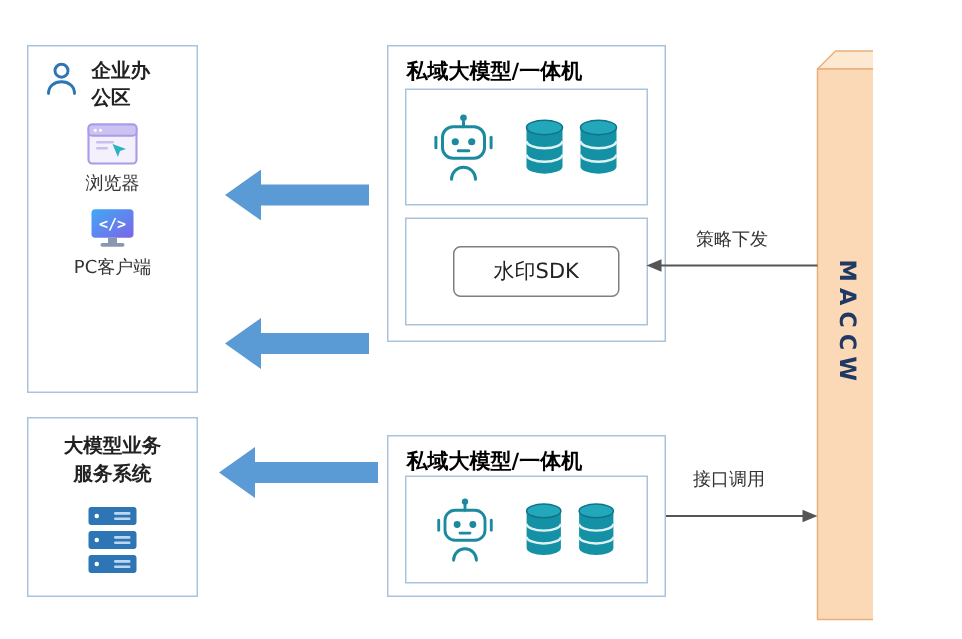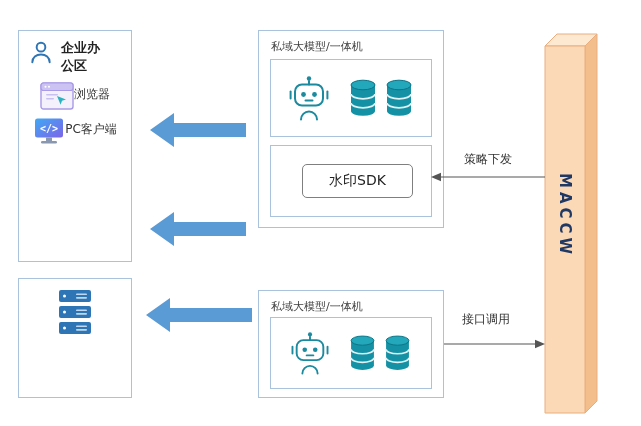--- a/index.html
+++ b/index.html
@@ -1,37 +1,37 @@
 <!DOCTYPE html>
 <html><head>
 <meta charset="utf-8">
 <style>
   * { margin:0; padding:0; box-sizing:border-box; }
   body { background:#fff; font-family:"DejaVu Sans","Liberation Sans",sans-serif; }
-  .canvas { position:relative; width:641px; height:426px; background:#fff; overflow:hidden; color:#333; }
+  .canvas { position:relative; width:582px; height:426px; background:#fff; overflow:hidden; color:#333; }
 
   .box { position:absolute; background:#fff; border:1px solid #A9C3DD; }
 
   
   .office { left:18px; top:30px; width:114px; height:232px; display:flex; flex-direction:column; align-items:center; }
   .office-header { display:flex; align-items:flex-start; gap:7px; align-self:flex-start; padding:8px 0 0 9px; }
   .office-title { width:48px; font-size:13px; font-weight:bold; line-height:1.4; color:#222; }
-  .office-item { display:flex; flex-direction:row; margin-top:7px; }
+  .office-item { display:flex; flex-direction:column; align-items:center; margin-top:7px; }
   .item-label { font-size:12px; margin-top:4px; color:#333; }
 
   
   .service { left:18px; top:278px; width:114px; height:120px; display:flex; flex-direction:column; align-items:center; }
   .service-title { width:76px; text-align:center; font-size:13px; font-weight:bold; line-height:1.45; margin-top:10px; color:#222; }
   .service-icon { margin-top:8px; }
 
   
   .model { position:absolute; left:258px; width:186px; background:#fff; border:1px solid #A9C3DD; }
   .model-top { top:30px; height:198px; }
   .model-bottom { top:290px; height:108px; }
-  .model-title { font-size:11px; font-weight:normal; color:#404040; padding:8px 0 0 12px; }
+  .model-title { font-size:14px; font-weight:bold; color:#000000; padding:8px 0 0 12px; }
   .inner { position:absolute; left:11px; width:162px; border:1px solid #A9C3DD; display:flex; align-items:center; justify-content:center; background:#fff; }
   .ai-row-top { top:28px; height:78px; }
   .sdk-panel { top:114px; height:72px;padding-left:13px; }
   .ai-row-bottom { top:26px; height:72px; }
   .sdk-box { border:1px solid #7F7F7F; border-radius:5px; padding:7px 26px; font-size:14px; color:#222; background:#fff; }
 
   .icon { display:flex; align-items:center; justify-content:center; }
   .robot-gap { margin-right:18px; }
   .db-gap { margin-right:6px; }
 
@@ -99,20 +99,21 @@
           <text x="16" y="14.5" text-anchor="middle" font-size="10" font-weight="bold" fill="#ffffff" font-family="DejaVu Sans Mono, monospace">&lt;/&gt;</text>
           <rect x="13" y="20.5" width="6" height="3.5" fill="#8A97B1"></rect>
           <rect x="8" y="24" width="16" height="2.5" rx="1.2" fill="#8A97B1"></rect>
         </svg>
       </span>
       <span class="item-label">PC客户端</span>
     </div>
   </div>
 
   <div class="box service">
+    <div class="service-title">大模型业务服务系统</div>
     <span class="icon service-icon">
       <svg width="36" height="50" viewBox="0 0 36 50">
         <g>
           <rect x="2" y="3" width="32" height="12" rx="2" fill="#2E75B6"></rect>
           <circle cx="7.5" cy="9" r="1.5" fill="#fff"></circle>
           <rect x="19" y="6.4" width="11" height="1.7" rx="0.85" fill="#BDD7F0"></rect>
           <rect x="19" y="10" width="11" height="1.7" rx="0.85" fill="#BDD7F0"></rect>
         </g>
         <g>
           <rect x="2" y="19" width="32" height="12" rx="2" fill="#2E75B6"></rect>

